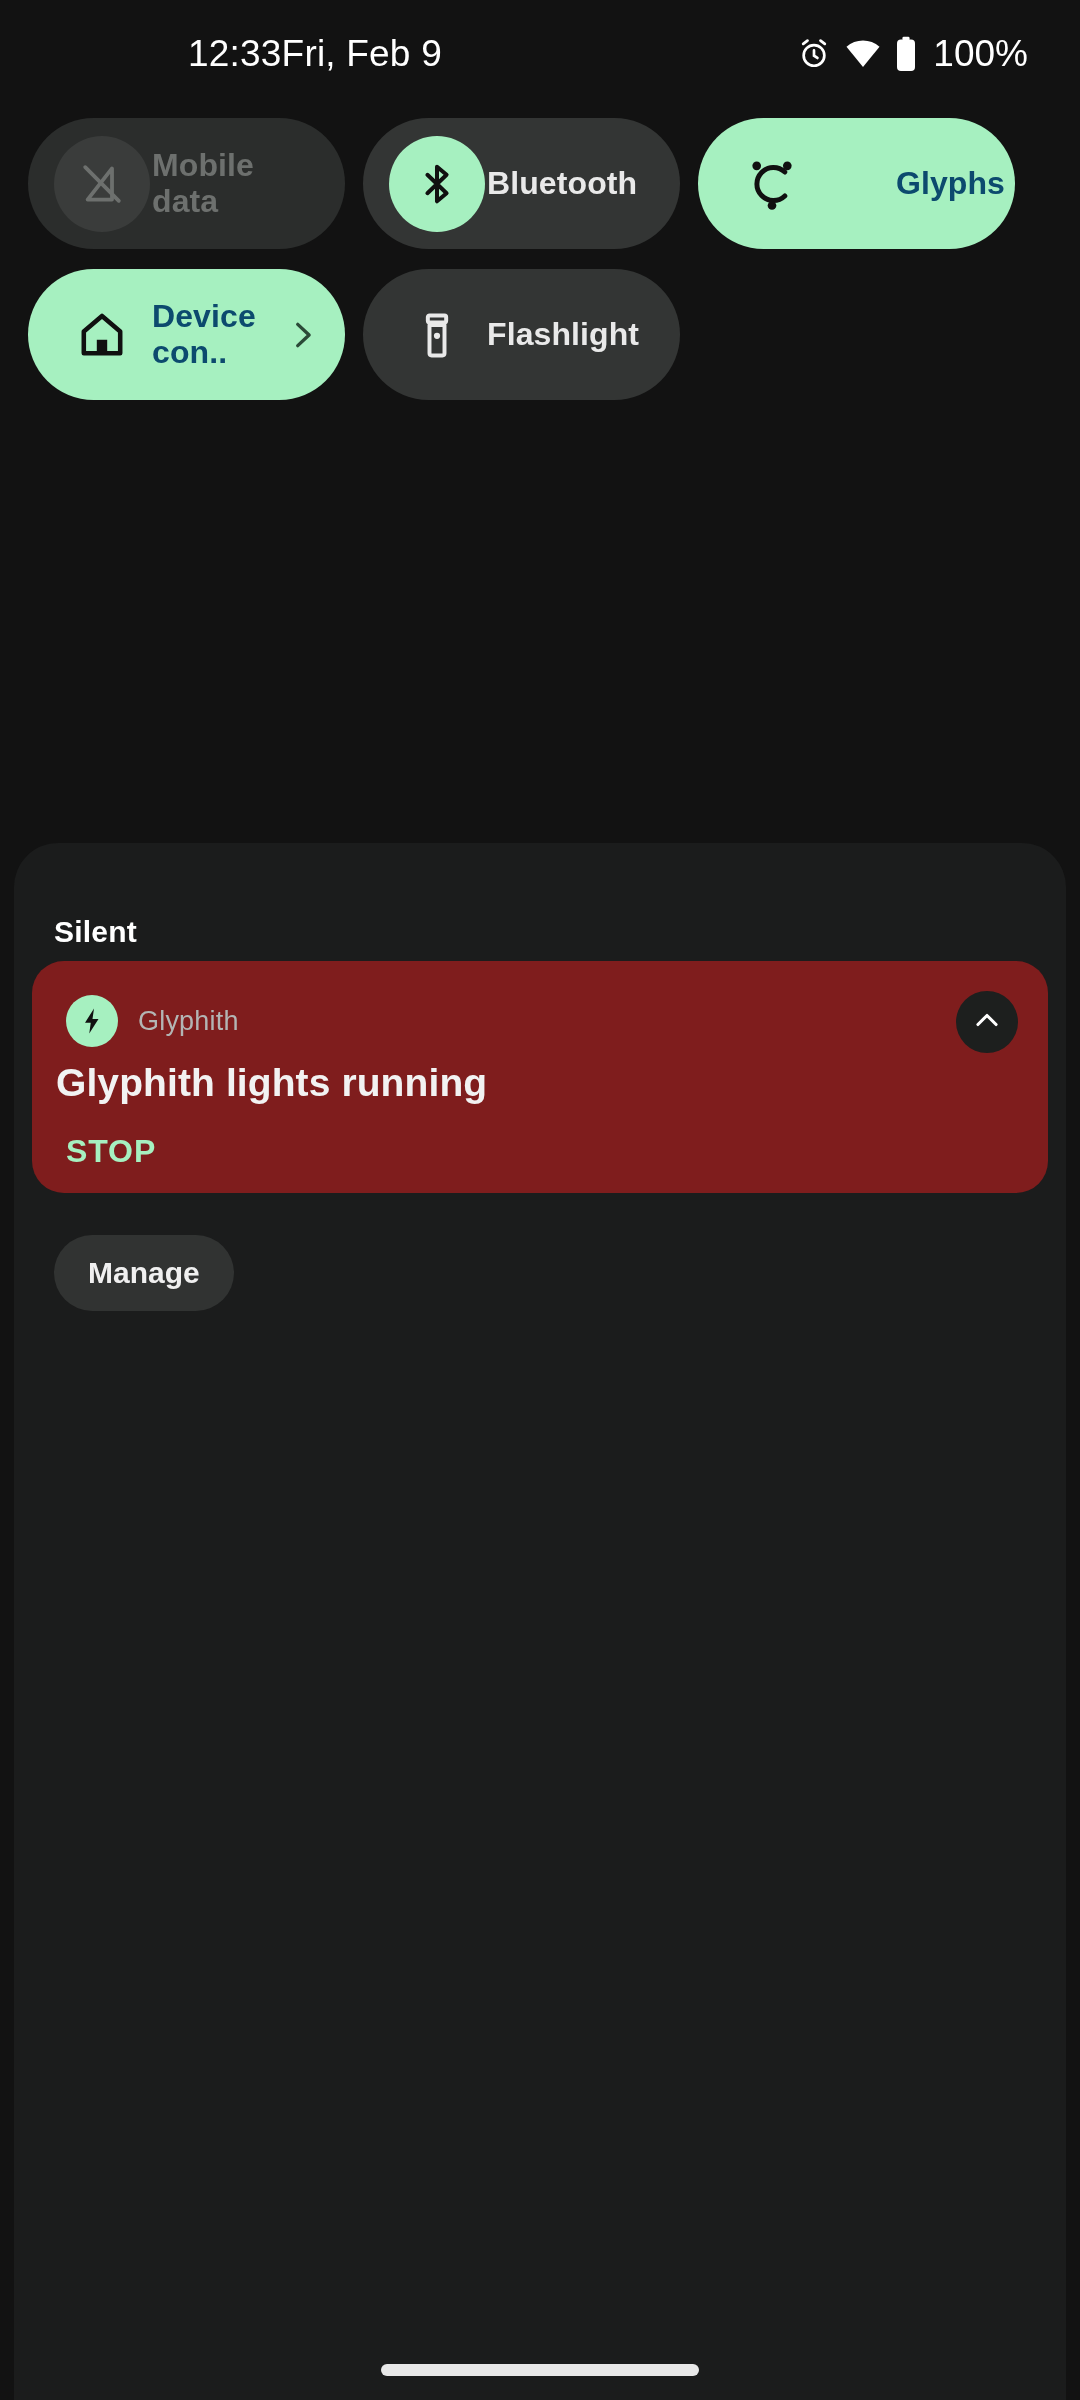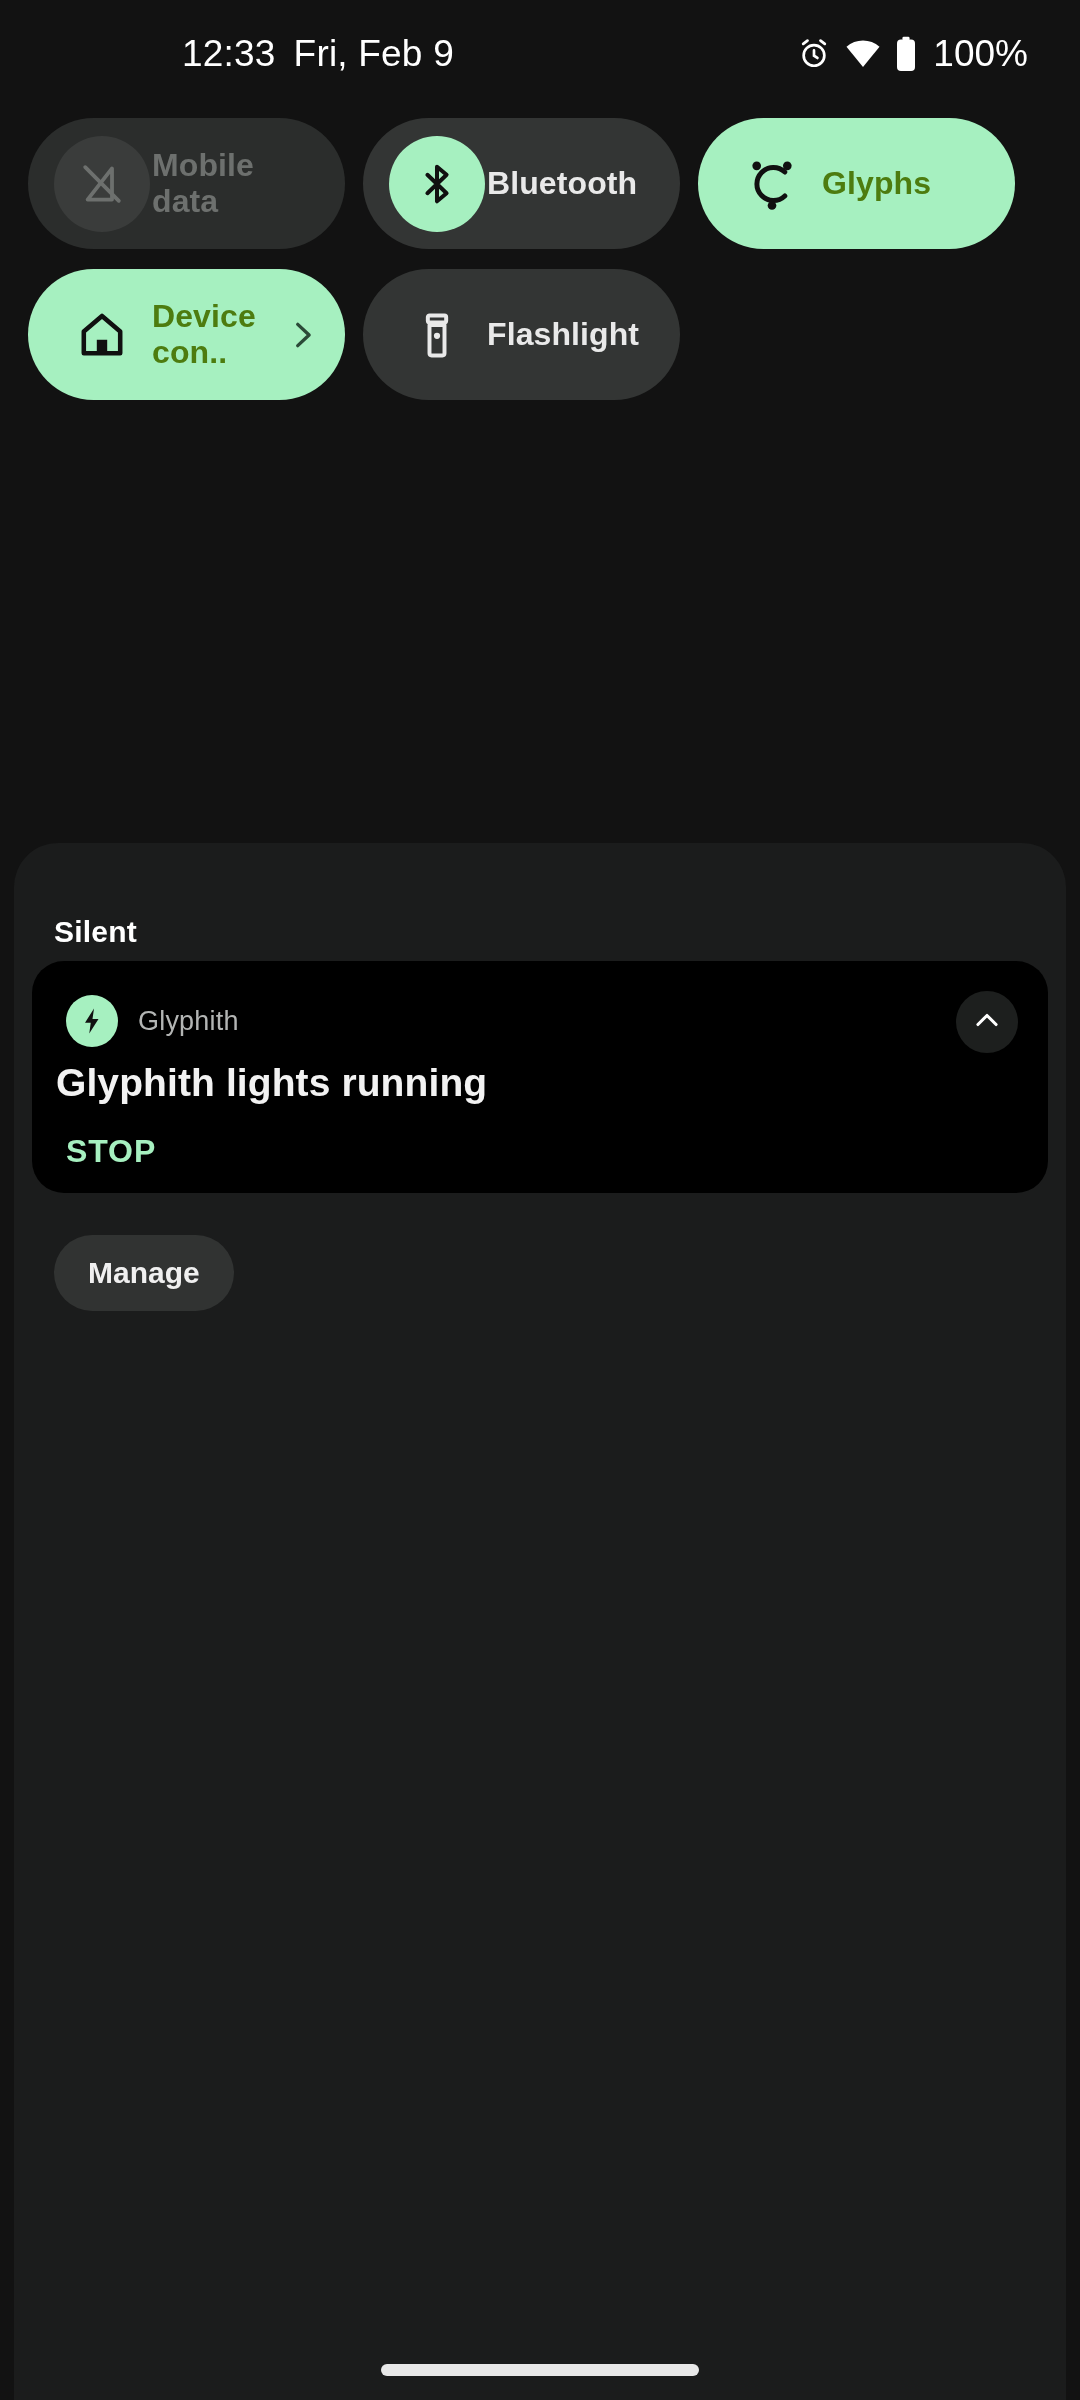--- a/index.html
+++ b/index.html
@@ -22,24 +22,23 @@
     position: absolute;
     top: 0; left: 0;
     width: 1080px;
     height: 108px;
     display: flex;
     align-items: center;
     color: #ffffff;
   }
   #status-left {
     position: absolute;
-    left: 182px;
+    left: 188px;
     display: flex;
     align-items: flex-start;
-    gap: 18px;
     font-size: 37px;
     font-weight: 500;
     letter-spacing: 0.2px;
   }
   #status-right {
     position: absolute;
     right: 52px;
     display: flex;
     align-items: center;
     gap: 14px;
@@ -68,21 +67,22 @@
     display: flex;
     align-items: center;
     padding-left: 26px;
     position: relative;
     background: #333534;
     color: #e9e9e9;
     cursor: pointer;
   }
   .tile.active {
     background: #a6f0c0;
-    color: #4d7c0f;
+    color: #0c4a6e;
+    justify-content: space-between;
   }
   .tile.disabled {
     background: #2b2d2c;
     color: #6d706e;
   }
   .tile-icon {
     width: 96px;
     height: 96px;
     min-width: 96px;
     border-radius: 50%;
@@ -128,21 +128,21 @@
     font-weight: 700;
     letter-spacing: 0.2px;
   }
 
   #notif-card {
     position: absolute;
     top: 118px;
     left: 18px;
     width: 1016px;
     height: 232px;
-    background: #000000;
+    background: #7f1d1d;
     border-radius: 32px;
   }
   #notif-header {
     position: absolute;
     top: 34px;
     left: 34px;
     display: flex;
     align-items: center;
     gap: 20px;
   }

